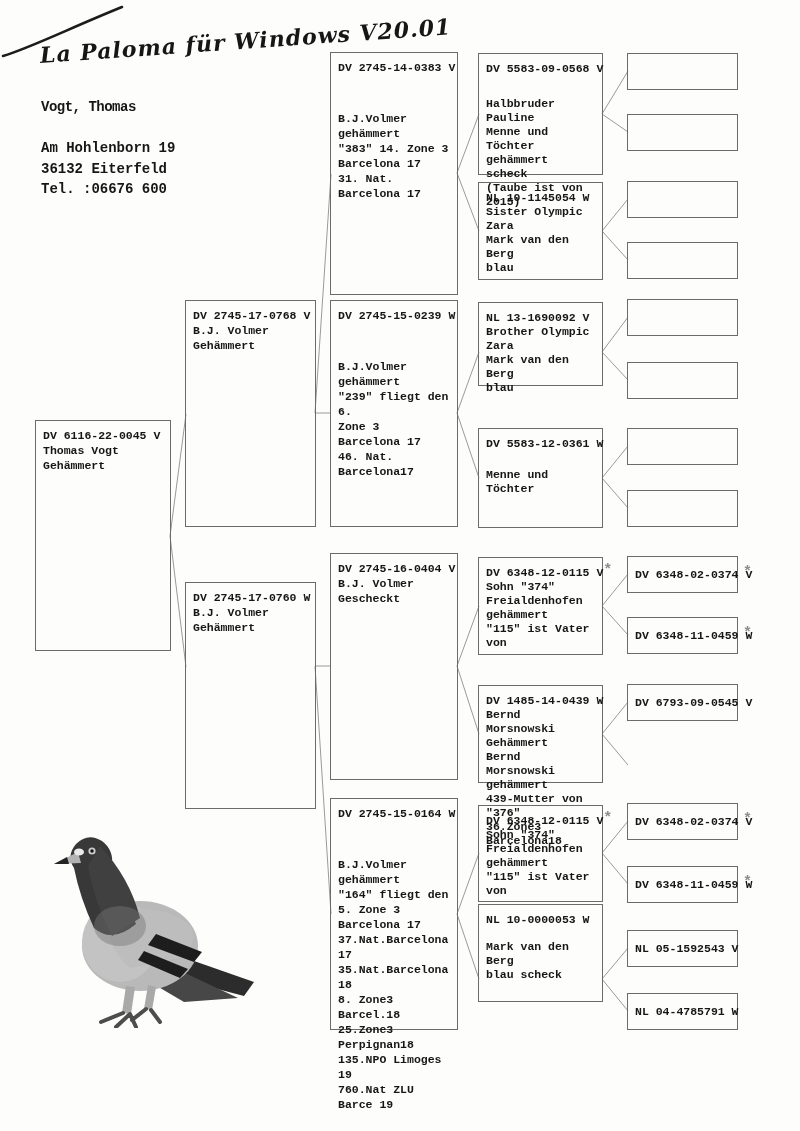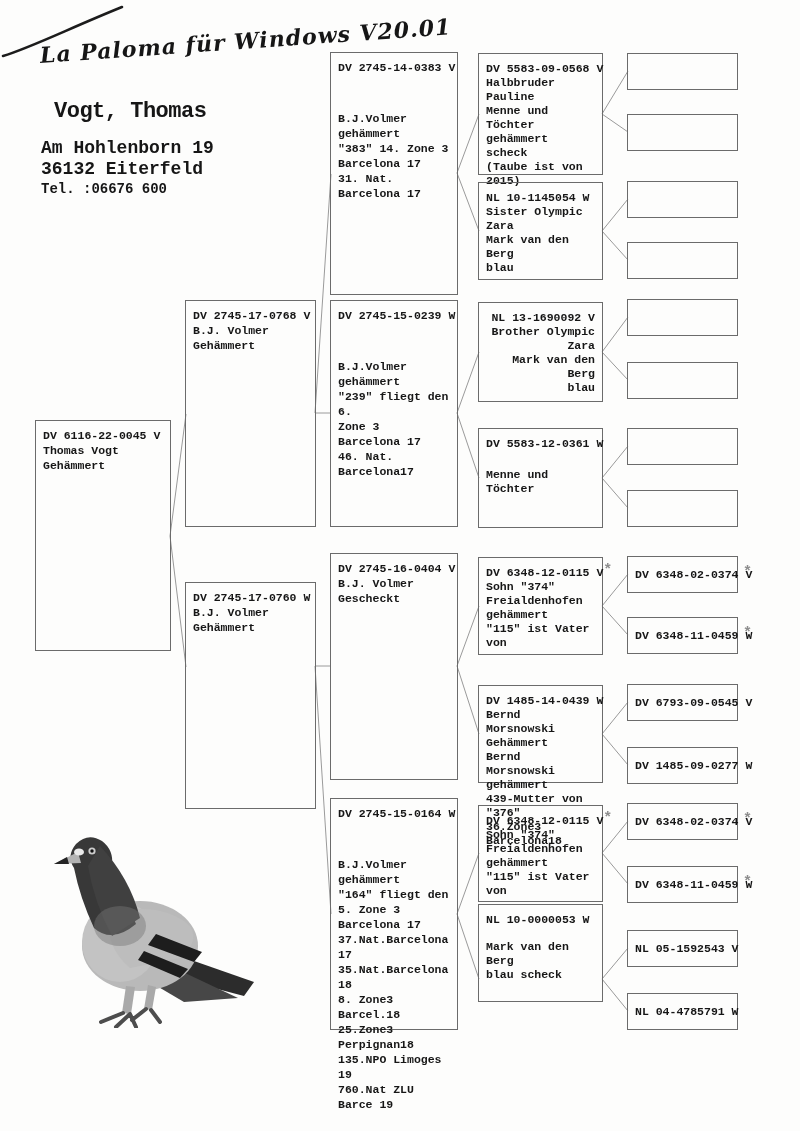--- a/index.html
+++ b/index.html
@@ -2,22 +2,22 @@
 <html><head>
 <meta charset="utf-8">
 <style>
   html,body{margin:0;padding:0;background:#ffffff;}
   .page{position:relative;width:800px;height:1131px;background:#fdfdfc;overflow:hidden;
         font-family:"Liberation Mono","DejaVu Sans Mono",monospace;font-weight:700;color:#161616;}
   .abs{position:absolute;}
   .script-title{left:40px;top:42px;font-family:"DejaVu Serif","Liberation Serif",serif;
         font-style:italic;font-weight:700;font-size:22px;transform:rotate(-4deg);
         transform-origin:0 50%;letter-spacing:1px;white-space:nowrap;}
-  .owner{left:54px;top:99px;font-size:22px;letter-spacing:-0.5px;white-space:nowrap;}
-  .addr{left:41px;top:138px;font-size:18px;line-height:21px;white-space:pre-line;}
+  .owner{left:41px;top:99px;font-size:14px;letter-spacing:-0.5px;white-space:nowrap;}
+  .addr{left:41px;top:138px;font-size:14px;line-height:21px;white-space:pre-line;}
   .phone{left:41px;top:181px;font-size:14px;white-space:nowrap;}
   .pbox{position:absolute;border:1px solid #6b6b6b;box-sizing:border-box;
         padding:7px 7px;font-size:11.5px;line-height:15px;background:transparent;}
   .ring{white-space:pre;}
   .info{white-space:pre-line;}
   .details{white-space:pre-line;}
   .g1{left:35px;width:136px;}
   .g2{left:185px;width:131px;}
   .g3{left:330px;width:128px;}
   .g3 .details{margin-top:36px;}
@@ -131,34 +131,34 @@
 5. Zone 3
 Barcelona 17
 37.Nat.Barcelona 17
 35.Nat.Barcelona 18
 8. Zone3 Barcel.18
 25.Zone3 Perpignan18
 135.NPO Limoges 19
 760.Nat ZLU Barce 19</div>
   </div>
 
-  <div class="pbox g4" style="top:53px;height:122px;">
+  <div class="pbox g4" style="top:53px;height:122px;gap:21px;">
     <div class="ring">DV 5583-09-0568 V</div>
     <div class="details">Halbbruder Pauline
 Menne und Töchter
 gehämmert scheck
 (Taube ist von 2015)</div>
   </div>
   <div class="pbox g4" style="top:182px;height:98px;">
     <div class="ring">NL 10-1145054 W</div>
     <div class="details">Sister Olympic Zara
 Mark van den Berg
 blau</div>
   </div>
-  <div class="pbox g4" style="top:302px;height:100px;text-align:right;">
+  <div class="pbox g4" style="top:302px;height:84px;">
     <div class="ring">NL 13-1690092 V</div>
     <div class="details">Brother Olympic Zara
 Mark van den Berg
 blau</div>
   </div>
   <div class="pbox g4 pad-lg" style="top:428px;height:100px;">
     <div class="ring">DV 5583-12-0361 W</div>
     <div class="details">Menne und Töchter</div>
   </div>
   <div class="pbox g4" style="top:557px;height:98px;">
@@ -224,23 +224,20 @@
     <div class="ring">DV 6348-02-0374 V</div>
     <span class="photo-icon outside">*</span>
   </div>
   <div class="pbox g5" style="top:617px;">
     <div class="ring">DV 6348-11-0459 W</div>
     <span class="photo-icon outside">*</span>
   </div>
   <div class="pbox g5" style="top:684px;">
       <div class="ring">DV 6793-09-0545 V</div>
     </div>
-  <div class="pbox g5" style="top:747px;">
-      <div class="ring">DV 1485-09-0277 W</div>
-    </div>
   <div class="pbox g5" style="top:803px;">
     <div class="ring">DV 6348-02-0374 V</div>
     <span class="photo-icon outside">*</span>
   </div>
   <div class="pbox g5" style="top:866px;">
     <div class="ring">DV 6348-11-0459 W</div>
     <span class="photo-icon outside">*</span>
   </div>
   <div class="pbox g5" style="top:930px;">
       <div class="ring">NL 05-1592543 V</div>

